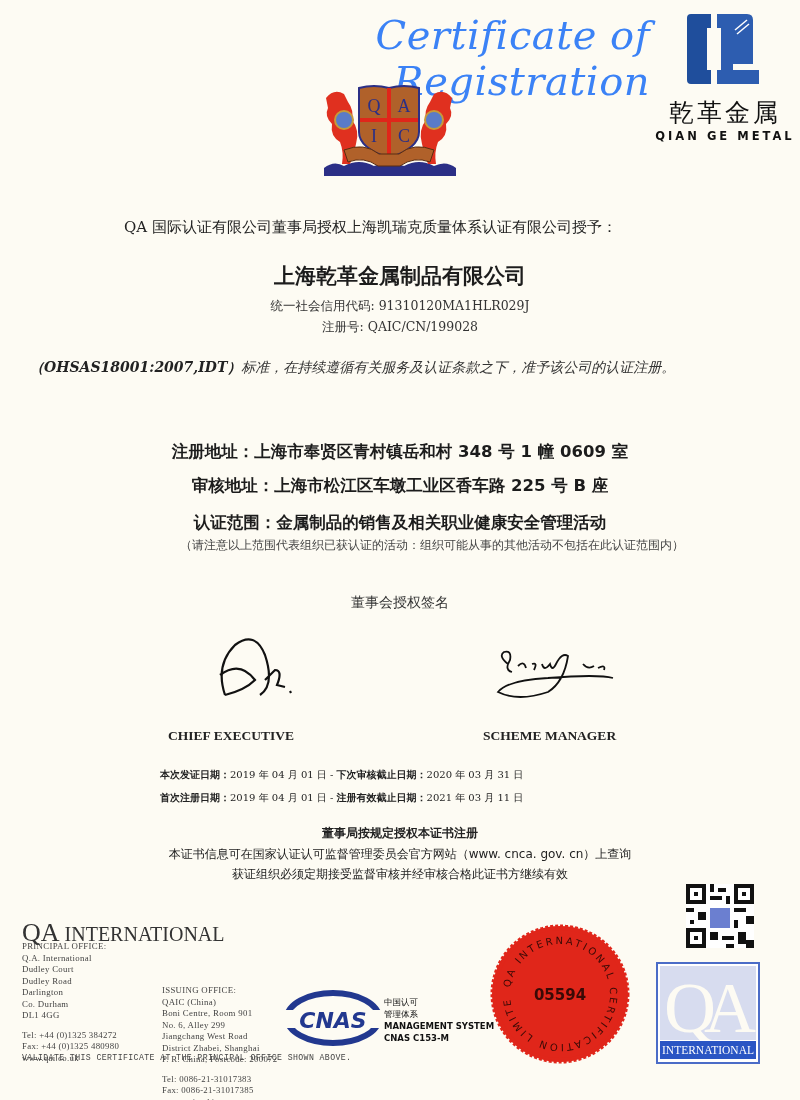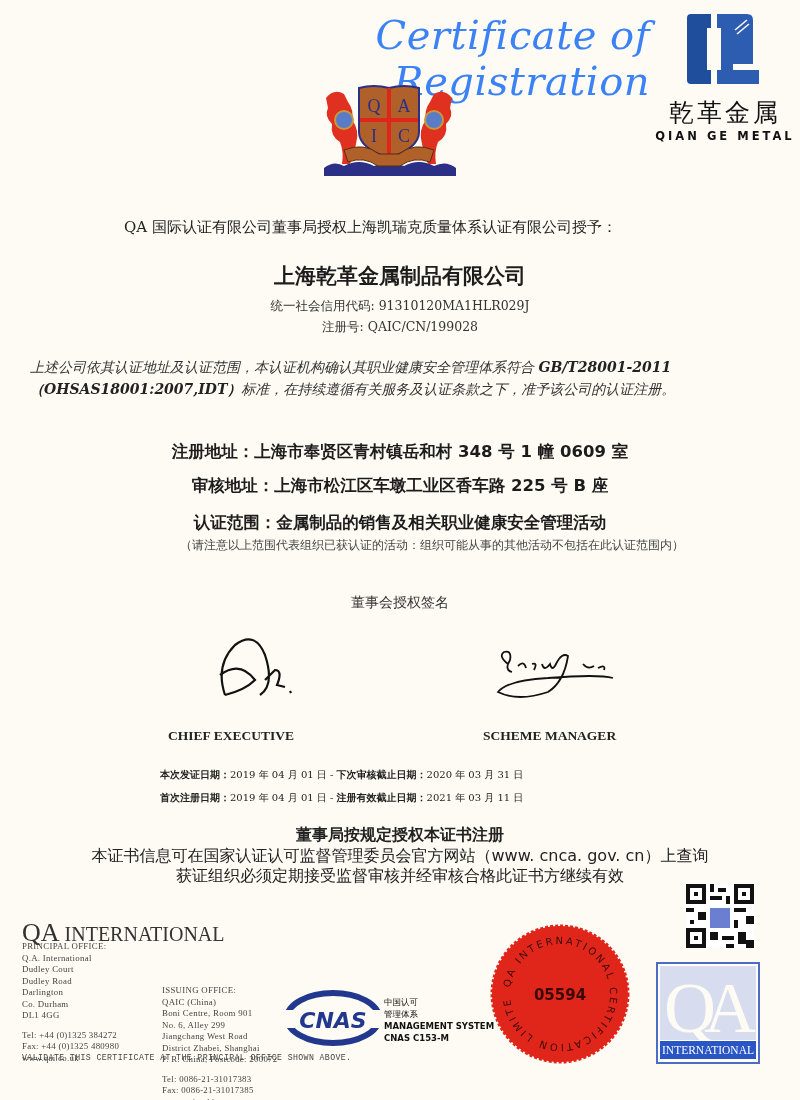--- a/index.html
+++ b/index.html
@@ -14,21 +14,21 @@
   .company{left:0;top:262px;width:800px;text-align:center;font-family:"DejaVu Sans","Liberation Sans",sans-serif;font-weight:bold;font-size:21px;color:#1c1c1c;}
   .small-id{left:0;width:800px;text-align:center;font-size:12.5px;color:#333;}
   .stmt{left:30px;width:750px;font-style:italic;font-size:14px;color:#333;line-height:22px;}
   .stmt b{color:#222;}
   .addr{left:0;width:800px;text-align:center;font-family:"DejaVu Sans","Liberation Sans",sans-serif;font-weight:bold;font-size:16.5px;color:#1c1c1c;}
   .note{left:0;top:537px;width:800px;text-align:center;font-size:12px;color:#444;margin-left:32px;}
   .sig-title{left:0;top:594px;width:800px;text-align:center;font-size:14px;color:#333;}
   .sig-label{font-family:"Liberation Serif","DejaVu Serif",serif;font-weight:bold;font-size:13.5px;color:#222;}
   .dates{left:160px;width:560px;font-size:10px;color:#222;}
   .dates b{font-family:"DejaVu Sans","Liberation Sans",sans-serif;}
-  .footer-line{left:0;width:800px;text-align:center;font-size:16px;color:#222;font-family:"DejaVu Sans","Liberation Sans",sans-serif;}
+  .footer-line{left:0;width:800px;text-align:center;font-size:12px;color:#222;font-family:"DejaVu Sans","Liberation Sans",sans-serif;}
   .qa-head{left:22px;top:918px;font-family:"Liberation Serif","DejaVu Serif",serif;font-size:20px;color:#333;}
   .qa-head .big{font-size:26px;}
   .office{font-family:"Liberation Serif","DejaVu Serif",serif;font-size:8.8px;color:#444;line-height:11.5px;letter-spacing:0.3px;}
   .validate{left:22px;top:1053px;font-family:Liberation Mono, monospace;font-size:8.2px;color:#444;letter-spacing:0.4px;}
   .cnas-txt{font-family:"DejaVu Sans","Liberation Sans",sans-serif;font-size:8.5px;color:#111;line-height:12px;}
   .seal{left:490px;top:924px;width:140px;height:140px;}
   .qabox{left:656px;top:962px;width:100px;height:98px;border:2px solid #4b6cc7;background:#fff;}
   .qabox .band{position:absolute;left:2px;right:2px;bottom:3px;height:18px;background:#2a55c4;color:#fff;font-family:"Liberation Serif","DejaVu Serif",serif;font-size:11.5px;text-align:center;line-height:18px;}
 </style>
 </head>
@@ -77,21 +77,20 @@
 <div class="abs small-id" style="top:298px;">
   <span>统一社会信用代码:</span>
   <span>91310120MA1HLR029J</span>
 </div>
 <div class="abs small-id" style="top:319px;">
   <span>注册号:</span>
   <span>QAIC/CN/199028</span>
 </div>
 
 <div class="abs stmt" style="top:356px;">
-  <div><span>上述公司依其认证地址及认证范围，本认证机构确认其职业健康安全管理体系符合</span> <b>GB/T28001-2011</b></div>
   <div><b>（OHSAS18001:2007,IDT）</b><span>标准，在持续遵循有关服务及认证条款之下，准予该公司的认证注册。</span></div>
 </div>
 
 <div class="abs addr" style="top:441px;">注册地址：上海市奉贤区青村镇岳和村 348 号 1 幢 0609 室</div>
 <div class="abs addr" style="top:475px;">审核地址：上海市松江区车墩工业区香车路 225 号 B 座</div>
 <div class="abs addr" style="top:512px;">认证范围：金属制品的销售及相关职业健康安全管理活动</div>
 <div class="abs note">（请注意以上范围代表组织已获认证的活动：组织可能从事的其他活动不包括在此认证范围内）</div>
 
 <div class="abs sig-title">董事会授权签名</div>
 <div class="abs" style="left:205px;top:625px;">

